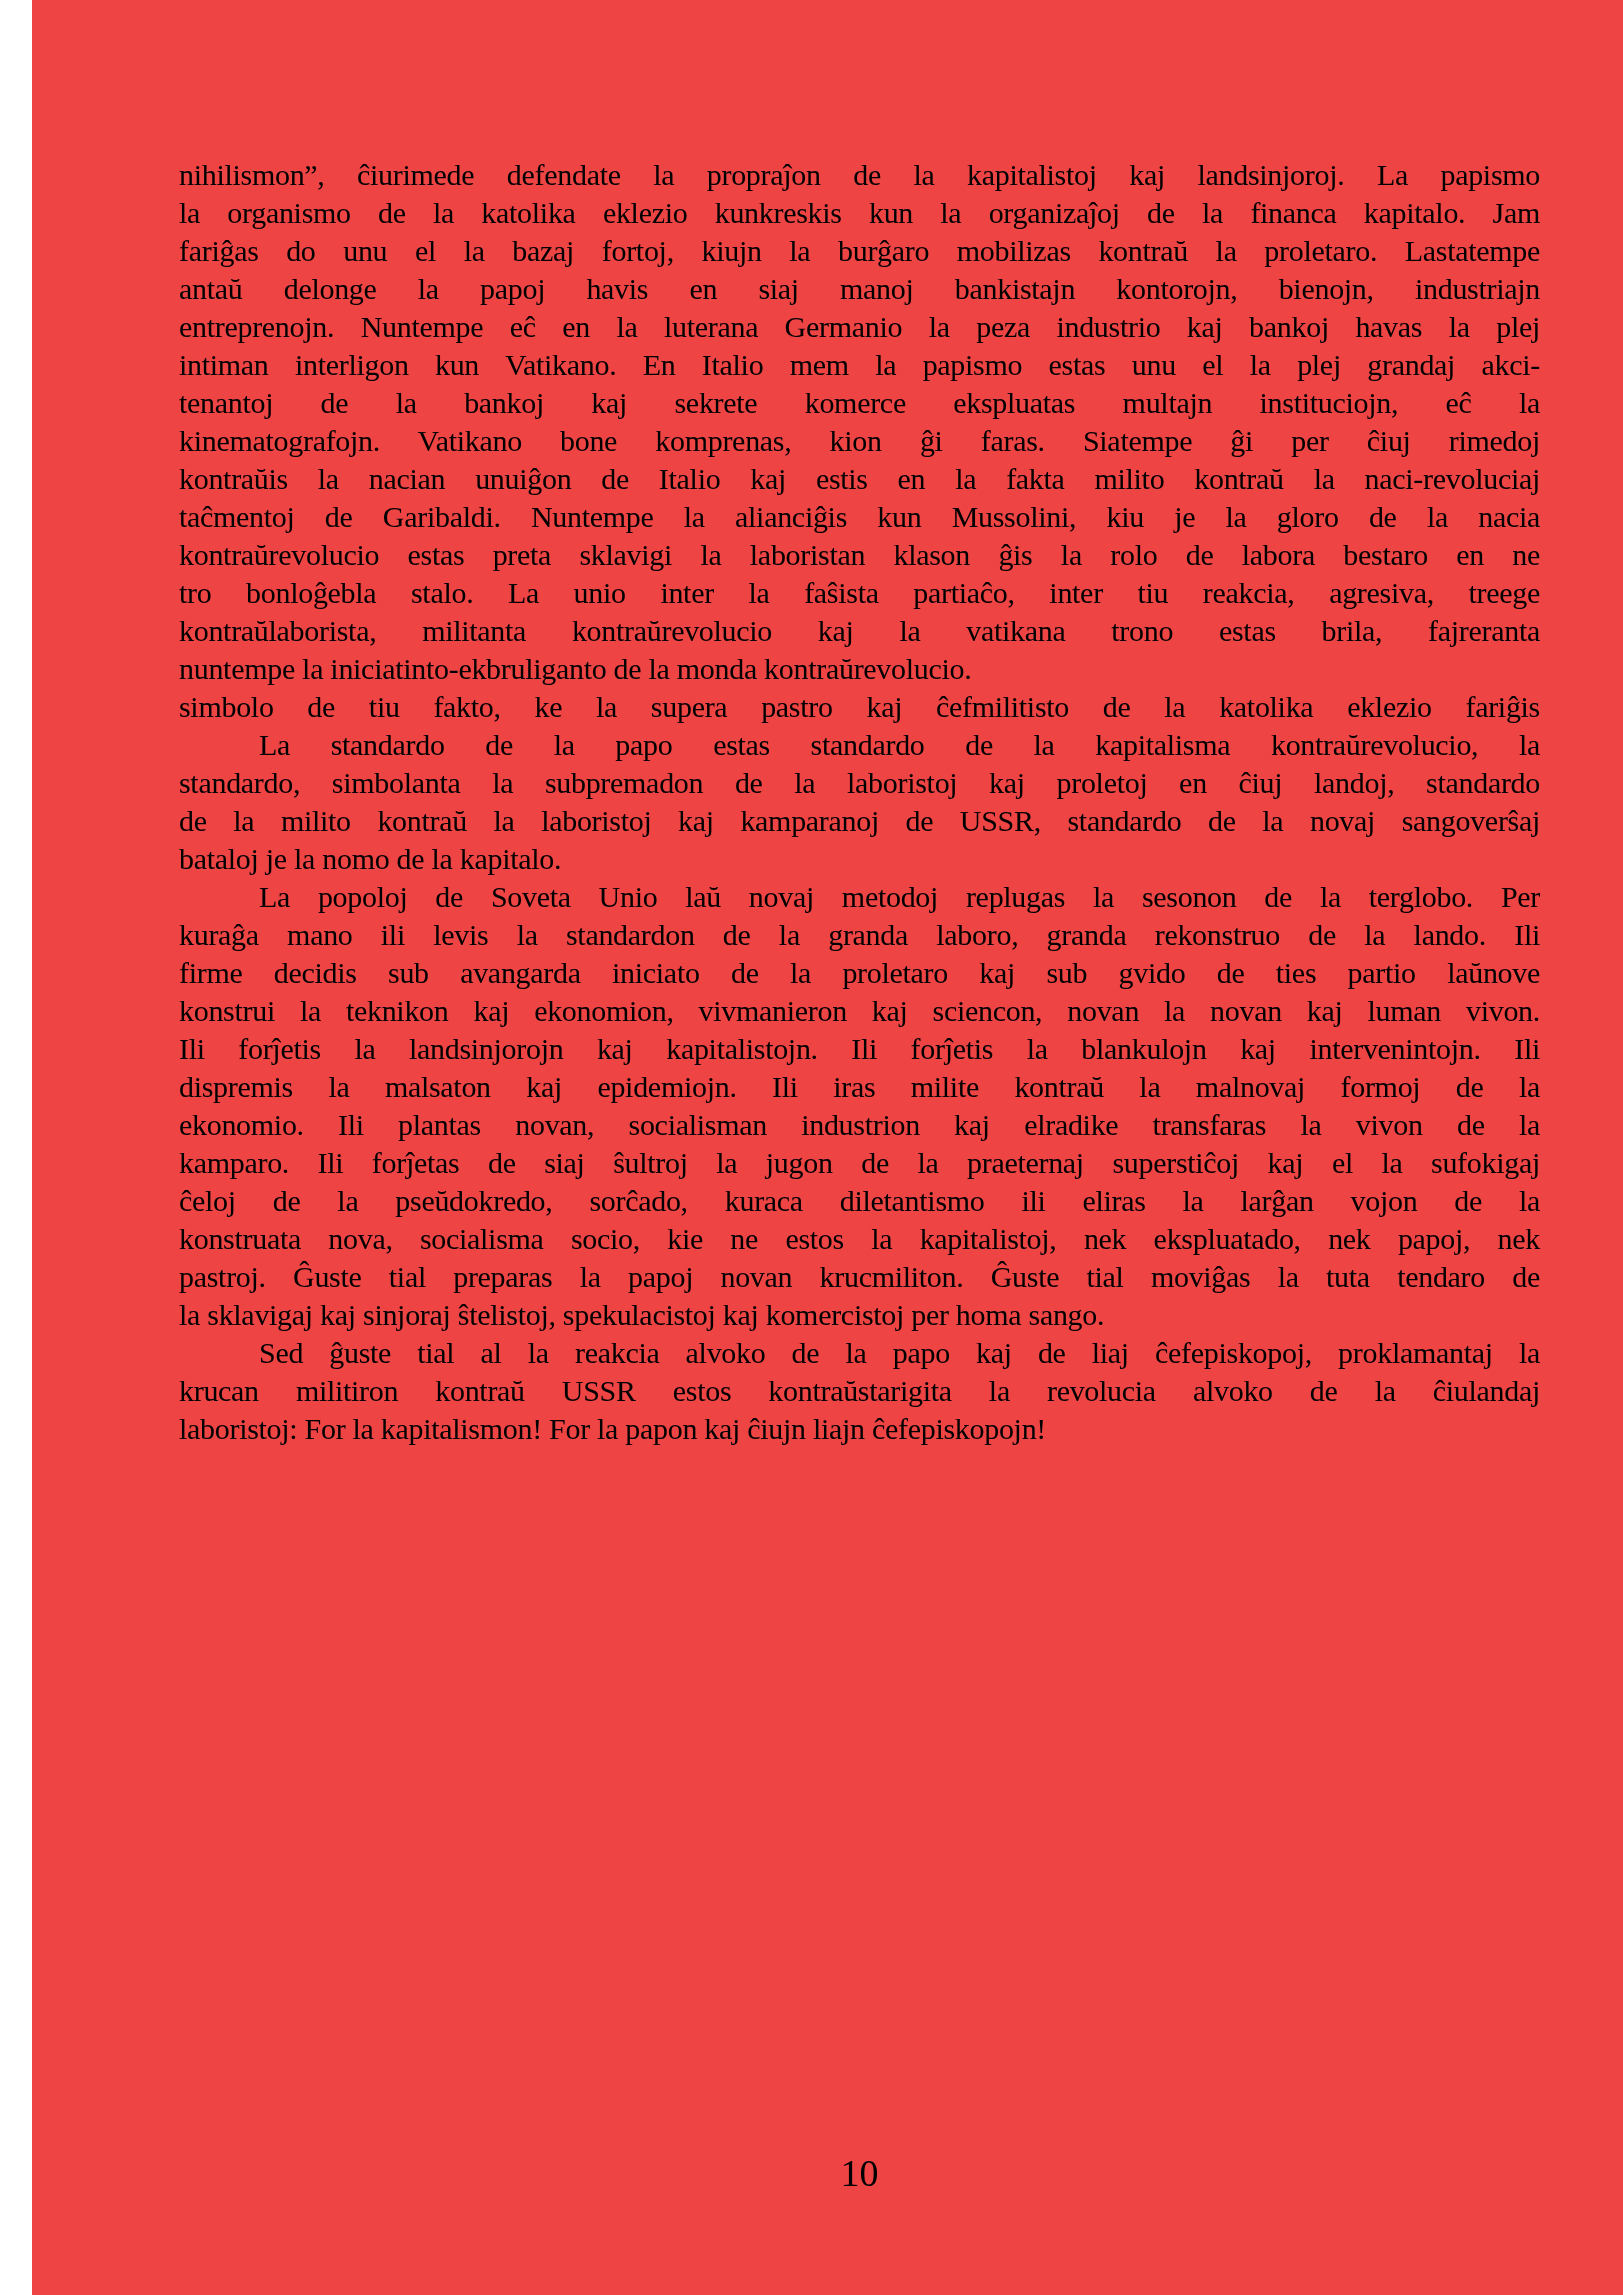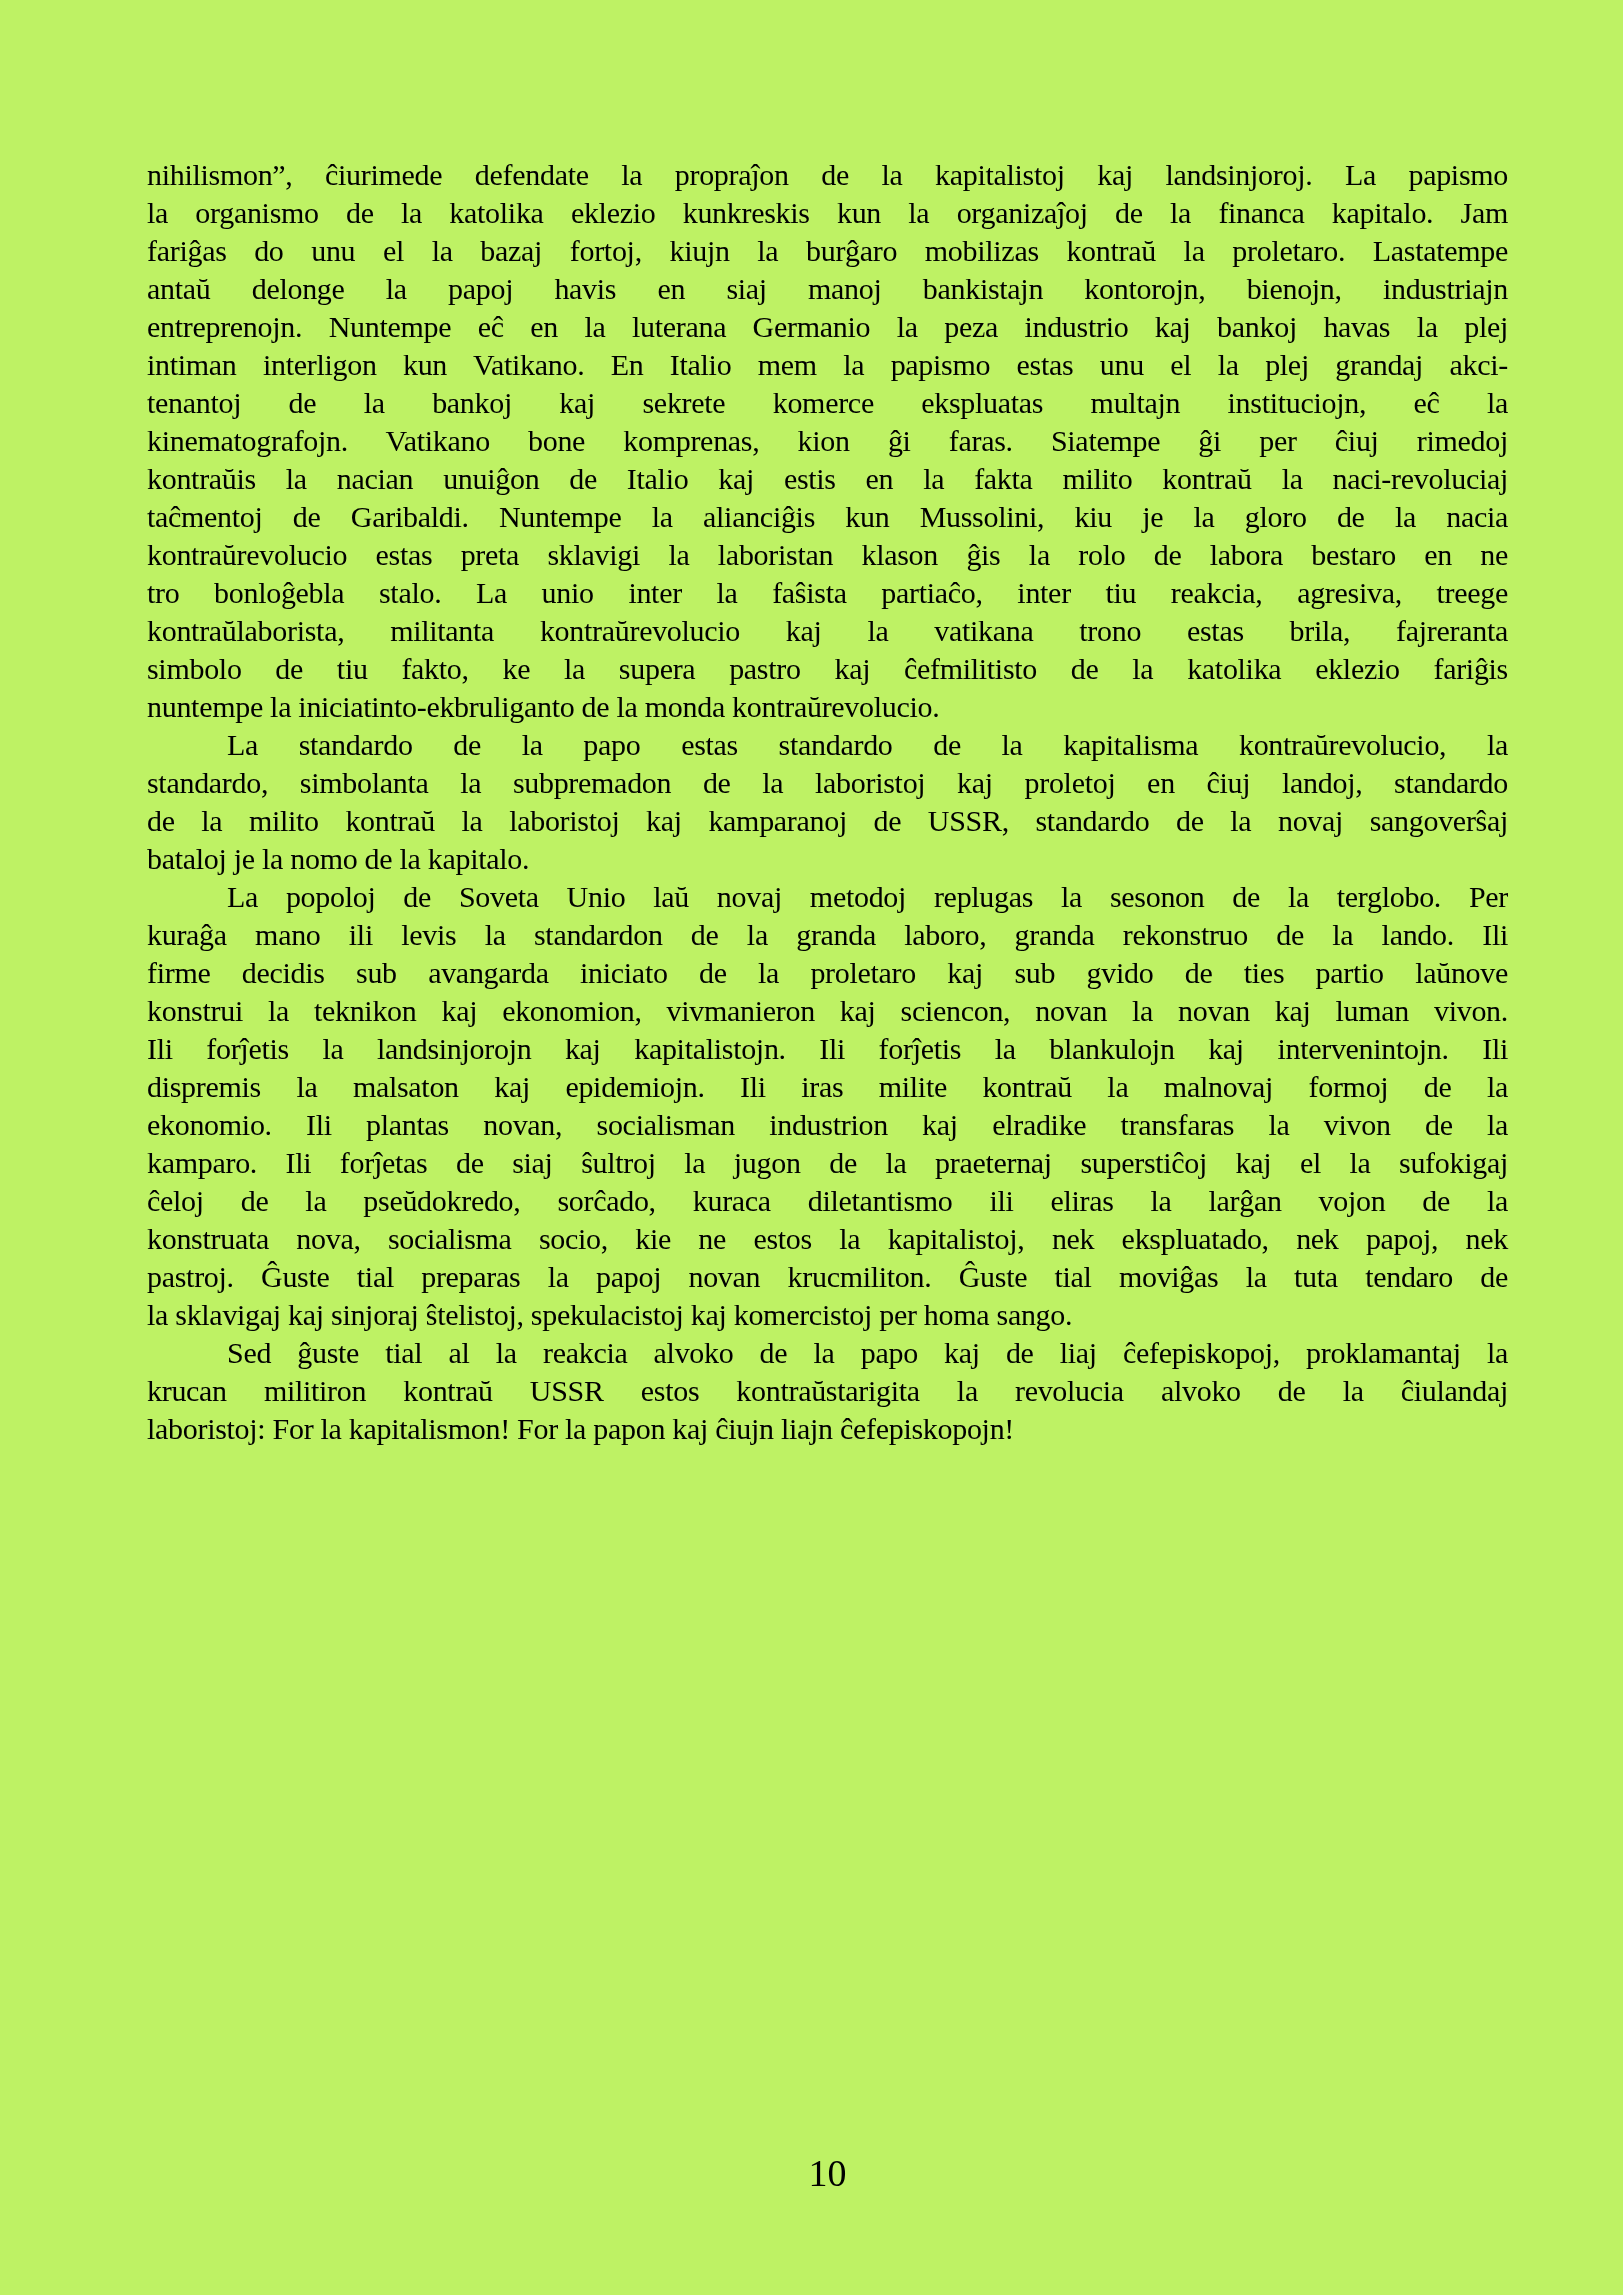--- a/index.html
+++ b/index.html
@@ -10,21 +10,22 @@
     width: 1623px;
     height: 2295px;
     background: #ffffff;
     position: relative;
     font-family: "Liberation Serif", "DejaVu Serif", serif;
     color: #000000;
   }
   .page {
     position: absolute;
     inset: 0;
-    background: #bef264;
+    background: #ef4444;
+    margin-left: 32px;
   }
   .text-block {
     position: absolute;
     left: 147px;
     top: 156px;
     width: 1361px;
   }
   .paragraph {
     margin: 0;
     padding: 0;
@@ -67,22 +68,22 @@
         <div class="line">antaŭ delonge la papoj havis en siaj manoj bankistajn kontorojn, bienojn, industriajn</div>
         <div class="line">entreprenojn. Nuntempe eĉ en la luterana Germanio la peza industrio kaj bankoj havas la plej</div>
         <div class="line">intiman interligon kun Vatikano. En Italio mem la papismo estas unu el la plej grandaj akci-</div>
         <div class="line">tenantoj de la bankoj kaj sekrete komerce ekspluatas multajn instituciojn, eĉ la</div>
         <div class="line">kinematografojn. Vatikano bone komprenas, kion ĝi faras. Siatempe ĝi per ĉiuj rimedoj</div>
         <div class="line">kontraŭis la nacian unuiĝon de Italio kaj estis en la fakta milito kontraŭ la naci-revoluciaj</div>
         <div class="line">taĉmentoj de Garibaldi. Nuntempe la alianciĝis kun Mussolini, kiu je la gloro de la nacia</div>
         <div class="line">kontraŭrevolucio estas preta sklavigi la laboristan klason ĝis la rolo de labora bestaro en ne</div>
         <div class="line">tro bonloĝebla stalo. La unio inter la faŝista partiaĉo, inter tiu reakcia, agresiva, treege</div>
         <div class="line">kontraŭlaborista, militanta kontraŭrevolucio kaj la vatikana trono estas brila, fajreranta</div>
+        <div class="line para-last">nuntempe la iniciatinto-ekbruliganto de la monda kontraŭrevolucio.</div>
         <div class="line">simbolo de tiu fakto, ke la supera pastro kaj ĉefmilitisto de la katolika eklezio fariĝis</div>
-        <div class="line para-last">nuntempe la iniciatinto-ekbruliganto de la monda kontraŭrevolucio.</div>
       </div>
       <div class="paragraph">
         <div class="line indent">La standardo de la papo estas standardo de la kapitalisma kontraŭrevolucio, la</div>
         <div class="line">standardo, simbolanta la subpremadon de la laboristoj kaj proletoj en ĉiuj landoj, standardo</div>
         <div class="line">de la milito kontraŭ la laboristoj kaj kamparanoj de USSR, standardo de la novaj sangoverŝaj</div>
         <div class="line para-last">bataloj je la nomo de la kapitalo.</div>
       </div>
       <div class="paragraph">
         <div class="line indent">La popoloj de Soveta Unio laŭ novaj metodoj replugas la sesonon de la terglobo. Per</div>
         <div class="line">kuraĝa mano ili levis la standardon de la granda laboro, granda rekonstruo de la lando. Ili</div>

